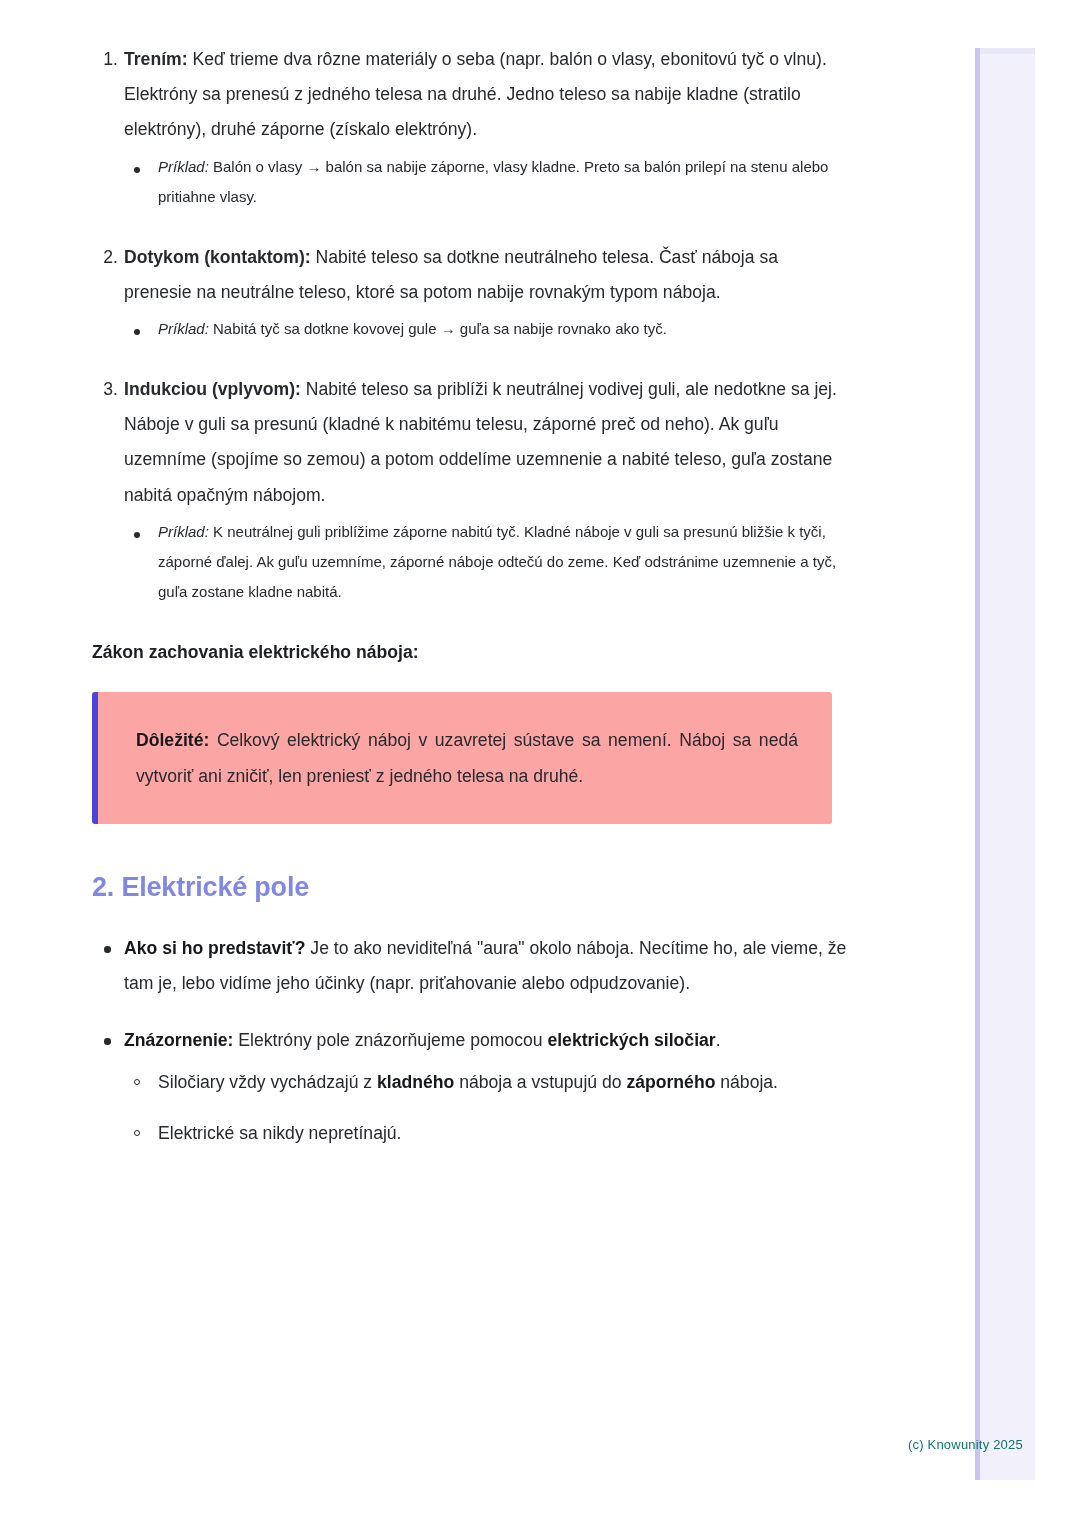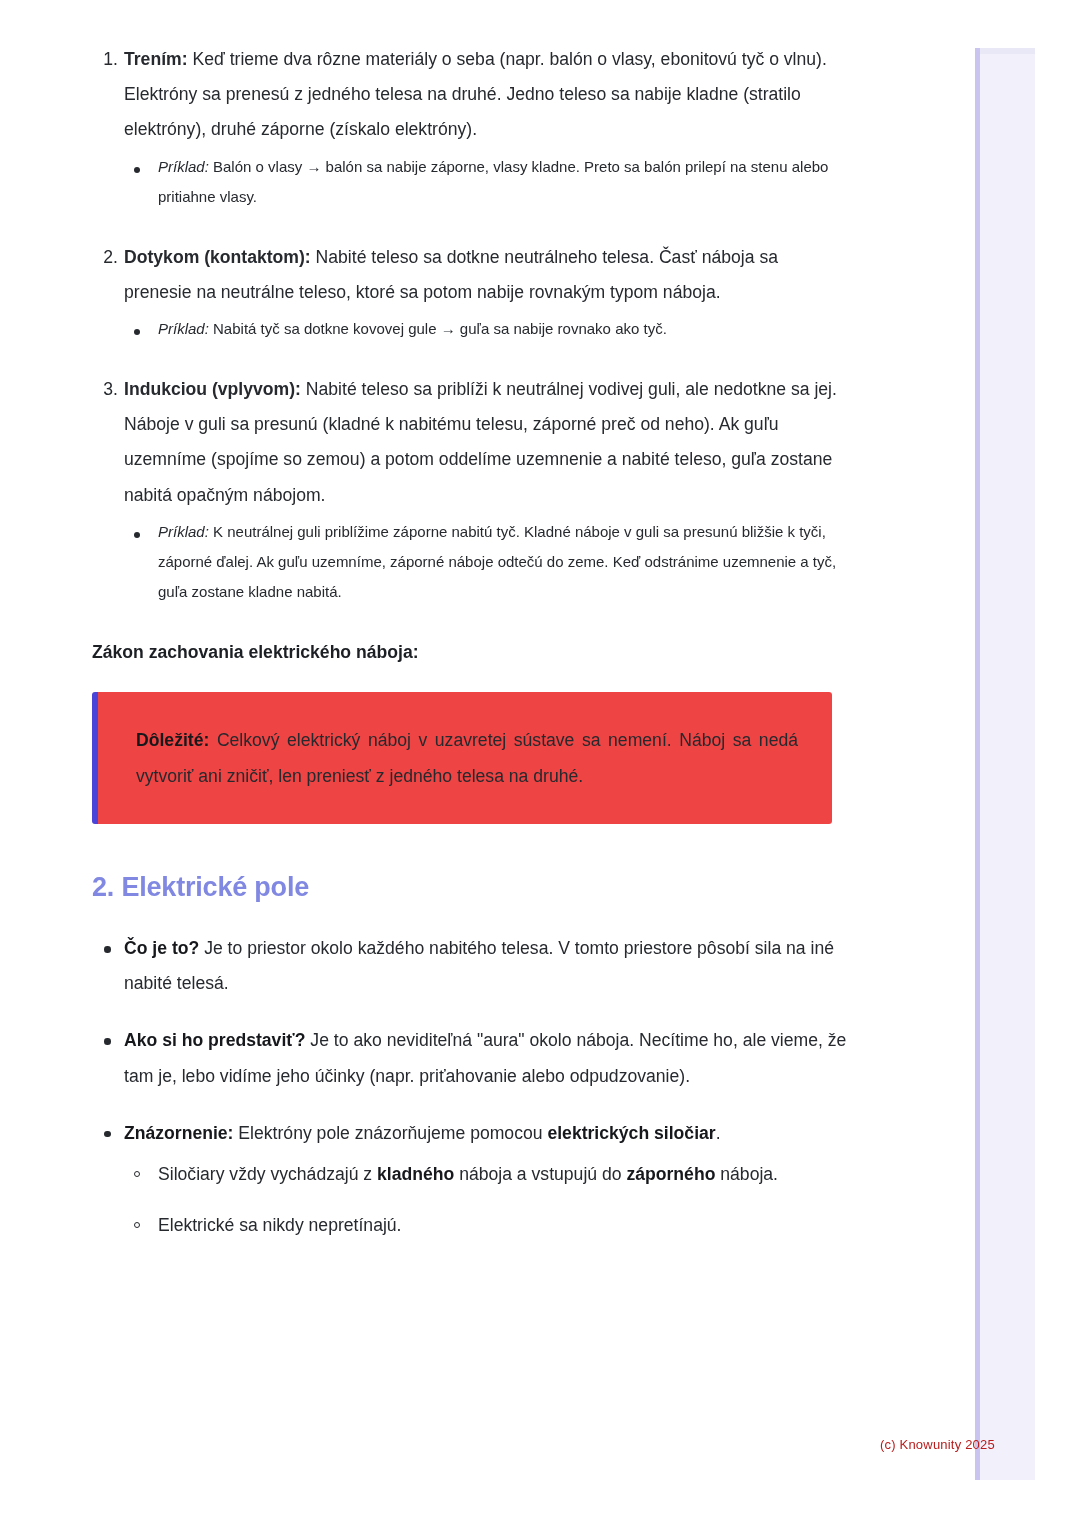--- a/index.html
+++ b/index.html
@@ -99,21 +99,21 @@
     font-size: 17.6px;
     line-height: 2.0;
     font-weight: bold;
     color: #1c1f24;
     margin: 18px 0 22px 0;
   }
 
   
   .callout {
     position: relative;
-    background: #ef4444;
+    background: #fca5a5;
     border-left: 6px solid #4b44d8;
     border-radius: 3px;
     padding: 30px 34px 30px 38px;
     margin: 0 0 46px 0;
     box-sizing: border-box;
     width: 740px;
   }
   .callout p {
     margin: 0;
     font-size: 17.6px;
@@ -182,24 +182,24 @@
     background: transparent;
     box-sizing: border-box;
   }
 
   b, strong { font-weight: bold; color: #16181c; }
   i, em { font-style: italic; }
 
   
   #watermark {
     position: absolute;
-    left: 880px;
+    left: 908px;
     top: 1437px;
     font-size: 13px;
-    color: #b91c1c;
+    color: #0f766e;
     letter-spacing: 0.2px;
     white-space: nowrap;
     font-family: "Liberation Sans", sans-serif;
   }
 </style>
 </head>
 <body>
 
 <div id="right-strip"></div>
 
@@ -242,23 +242,20 @@
   <p class="lead-line">Zákon zachovania elektrického náboja:</p>
 
   <div class="callout">
     <p><b>Dôležité:</b><span> Celkový elektrický náboj v uzavretej sústave sa nemení. Náboj sa nedá vytvoriť ani zničiť, len preniesť z jedného telesa na druhé.</span></p>
   </div>
 
   <h2 class="section-heading">2. Elektrické pole</h2>
 
   <ul class="bullet-list">
 
-    <li class="bullet-item">
-      <b>Čo je to?</b><span> Je to priestor okolo každého nabitého telesa. V tomto priestore pôsobí sila na iné nabité telesá.</span>
-    </li>
 
     <li class="bullet-item">
       <b>Ako si ho predstaviť?</b><span> Je to ako neviditeľná "aura" okolo náboja. Necítime ho, ale vieme, že tam je, lebo vidíme jeho účinky (napr. priťahovanie alebo odpudzovanie).</span>
     </li>
 
     <li class="bullet-item">
       <b>Znázornenie:</b><span> Elektróny pole znázorňujeme pomocou </span><b>elektrických siločiar</b><span>.</span>
       <ul class="circle-list">
         <li class="circle-item">
           <span>Siločiary vždy vychádzajú z </span><b>kladného</b><span> náboja a vstupujú do </span><b>záporného</b><span> náboja.</span>

